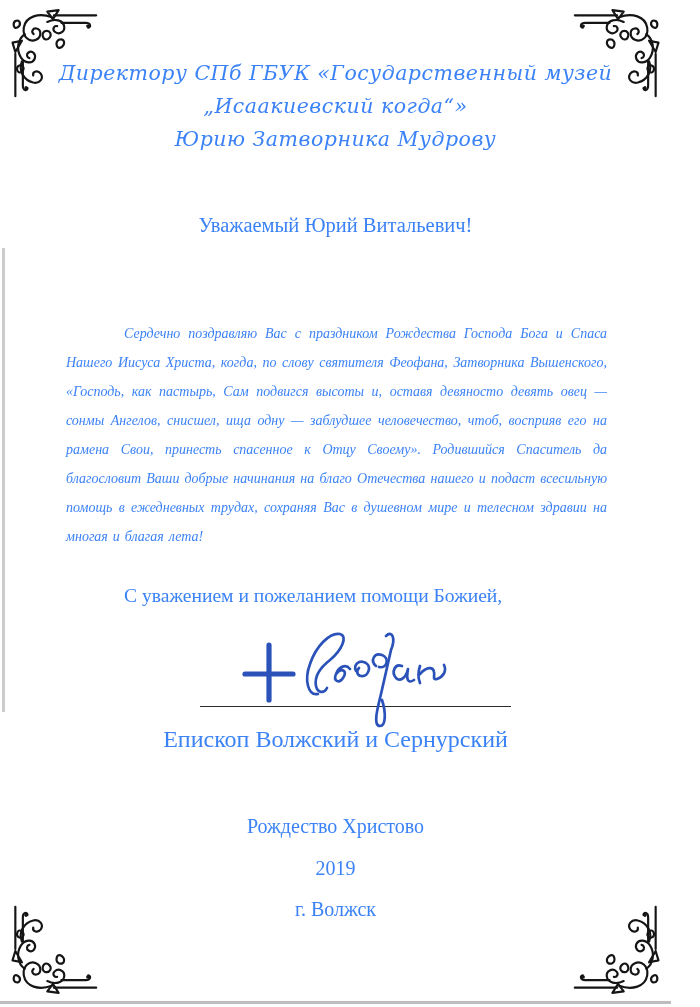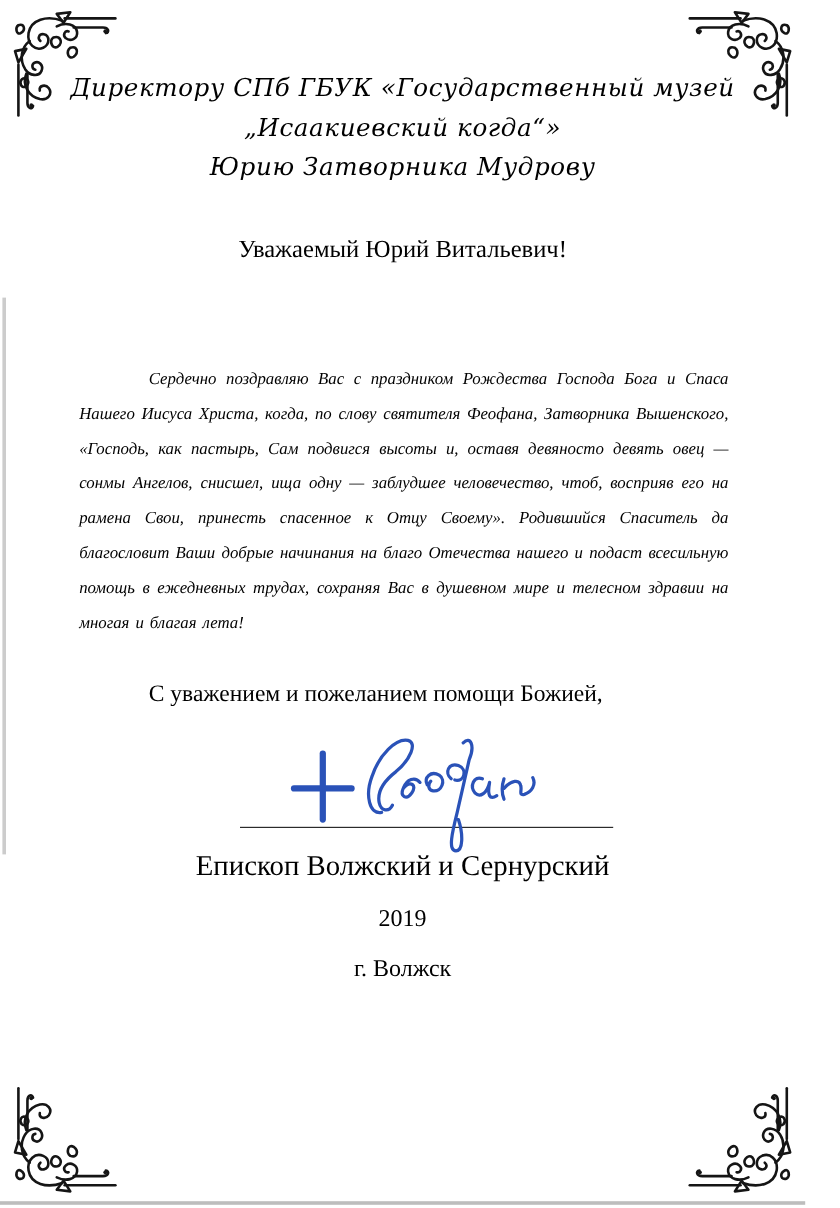--- a/index.html
+++ b/index.html
@@ -7,21 +7,21 @@
     padding: 0;
     background: #ffffff;
   }
   .page {
     position: relative;
     width: 671px;
     height: 1007px;
     background: #ffffff;
     overflow: hidden;
     font-family: "Liberation Serif", serif;
-    color: #000000;
+    color: #3b82f6;
   }
 
   
   .ornament {
     position: absolute;
     width: 94px;
     height: 94px;
     color: #151515;
   }
   .ornament svg { width: 100%; height: 100%; display: block; }
@@ -48,21 +48,21 @@
   .addressee {
     margin-top: 57px;
     text-align: center;
     font-style: italic;
     font-family: "DejaVu Serif", "Liberation Serif", serif;
     font-size: 20.5px;
     line-height: 33px;
     letter-spacing: 0.5px;
   }
   .salutation {
-    margin-top: 41px;
+    margin-top: 58px;
     text-align: center;
     font-size: 20.5px;
   }
   .body-par {
     margin: 82px 64px 0 66px;
     text-align: justify;
     text-indent: 58px;
     font-size: 14px;
     line-height: 29px;
     word-spacing: 1.5px;
@@ -194,17 +194,18 @@
           <path d="M 230 52 C 228 58 228 64 230 69"></path>
           <path d="M 230 60 C 236 53 243 52 244 58 C 245 62 242 66 247 65 C 253 63 257 57 254 51"></path>
         </g>
       </g>
     </svg>
   </div>
 
   <div class="signer-title">Епископ Волжский и Сернурский</div>
 
   <div class="footer">
+    <div class="holiday">Рождество Христово</div>
     <div class="year">2019</div>
     <div class="city">г. Волжск</div>
   </div>
 
 </div>
 
 </body></html>

